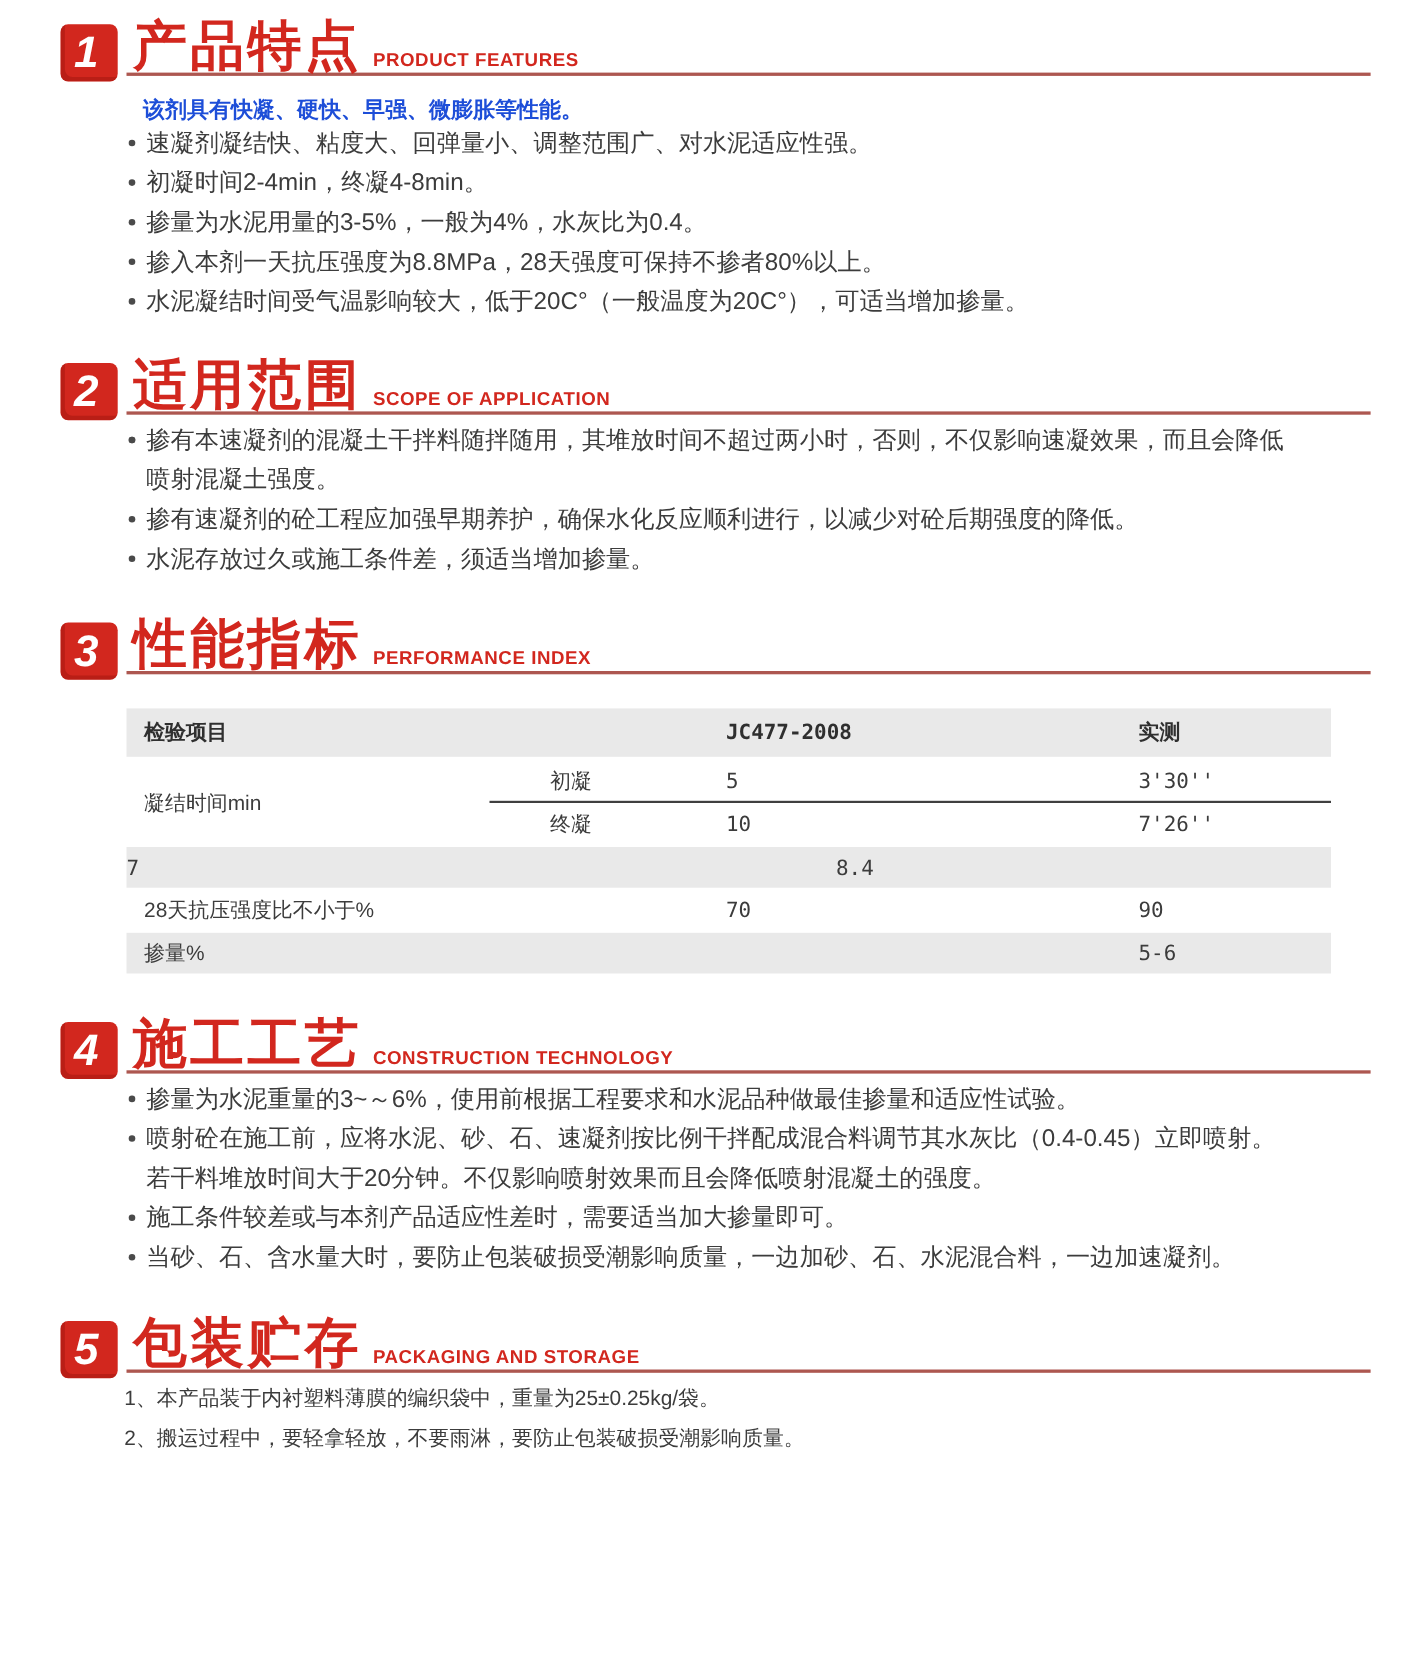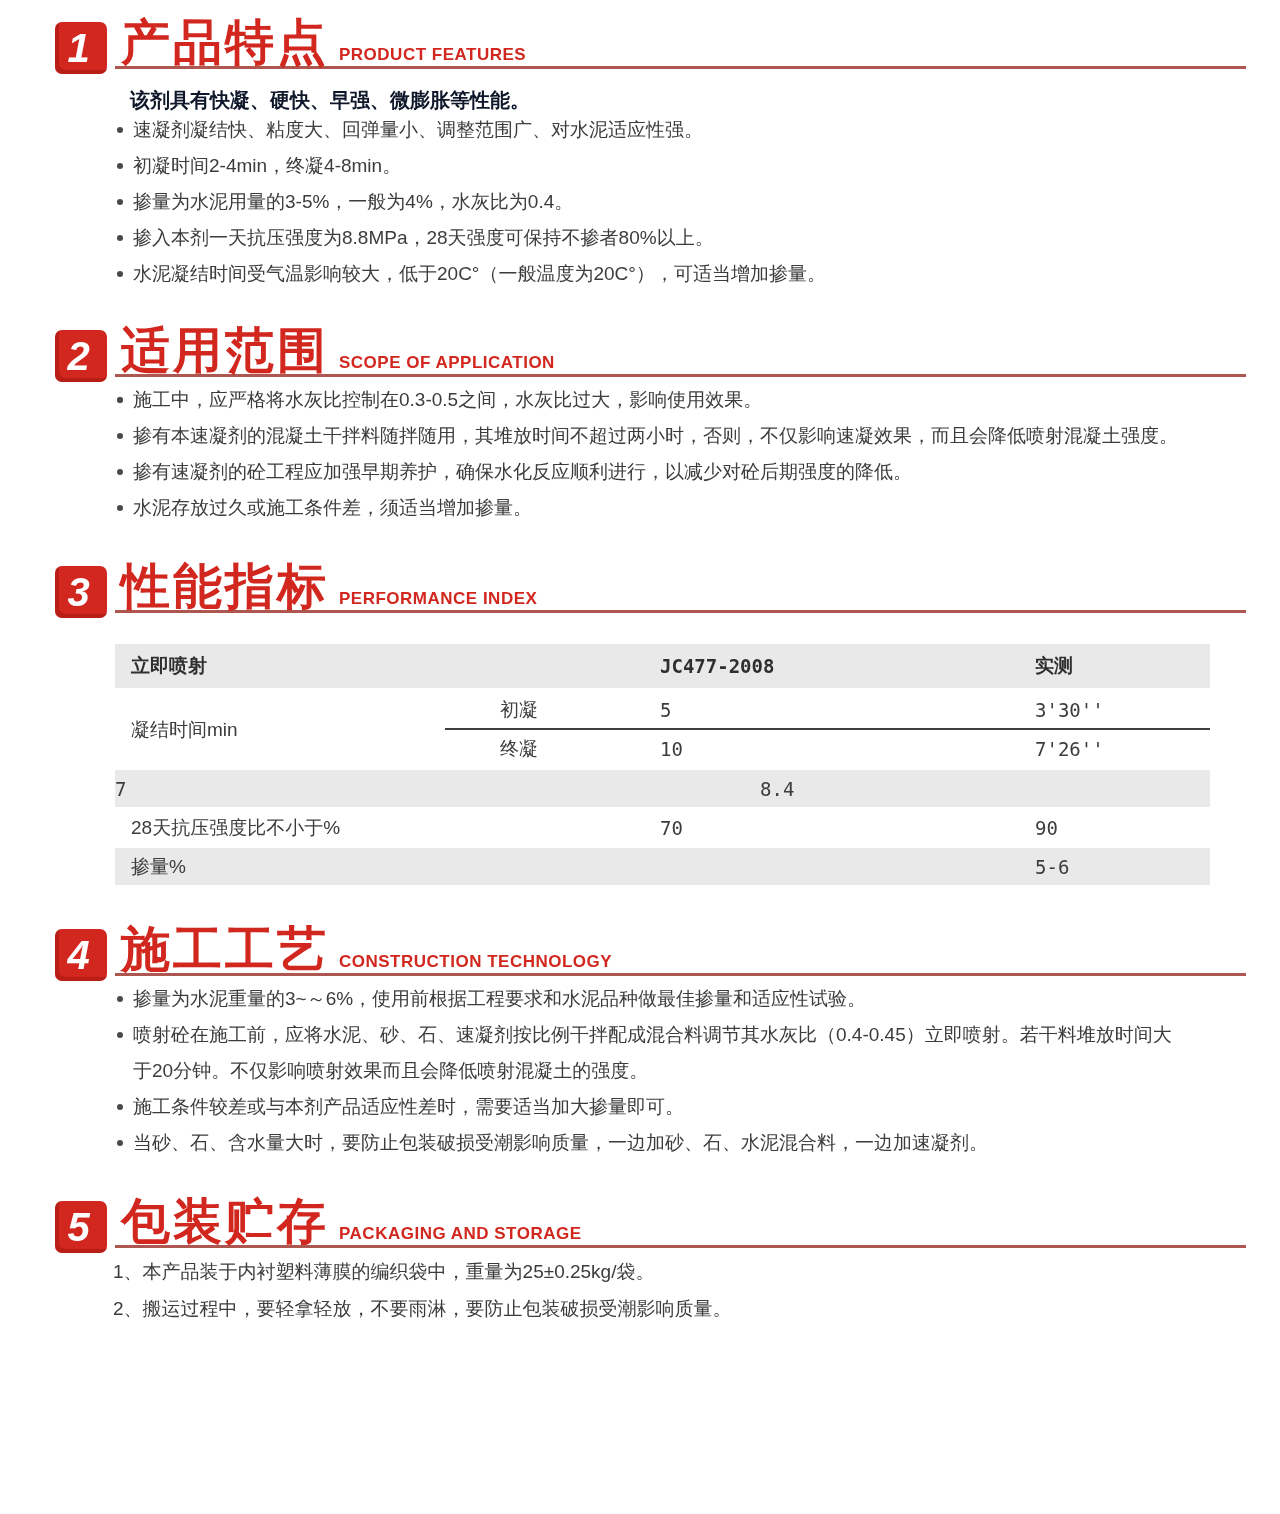--- a/index.html
+++ b/index.html
@@ -31,22 +31,22 @@
     position:relative;z-index:2;margin-left:14px;padding-bottom:7px;
     font-size:49px;line-height:1;font-weight:bold;letter-spacing:3px;
     color:var(--accent-red);white-space:nowrap;
   }
   .sec-sub{
     position:relative;z-index:2;margin-left:10px;padding-bottom:9px;
     font-size:17px;font-weight:bold;letter-spacing:.5px;
     color:var(--accent-red);white-space:nowrap;
   }
   
-  .intro{margin:14px 36px 0 130px;font-size:20px;font-weight:bold;color:#0f172a;line-height:24px;}
-  ul.bullets{list-style:none;margin:0;padding:0 100px 0 116px;font-size:19px;}
+  .intro{margin:14px 36px 0 130px;font-size:20px;font-weight:bold;color:#1d4ed8;line-height:24px;}
+  ul.bullets{list-style:none;margin:0;padding:0 100px 0 116px;font-size:22px;}
   ul.bullets li{position:relative;padding-left:17px;line-height:36px;}
   .dot{position:absolute;left:1px;top:15px;width:6px;height:6px;border-radius:50%;background:#4a4a4a;}
   ol.plainlist{list-style:none;margin:0;padding:0 70px 0 113px;font-size:19px;}
   ol.plainlist li{line-height:37px;}
   .mt8{margin-top:8px;}
   .mt20{margin-top:20px;} .mt22{margin-top:22px;}
   .mt34{margin-top:34px;} .mt38{margin-top:38px;} .mt40{margin-top:40px;}
   .mt44{margin-top:44px;}
   
   .perf-table{margin:26px 70px 0 115px;font-size:19px;}
@@ -86,38 +86,37 @@
 
 <div class="section">
   <div class="sec-header mt38">
     <div class="rule"></div>
     <div class="badge">2</div>
     <div class="sec-title">适用范围</div>
     <div class="sec-sub">SCOPE OF APPLICATION</div>
   </div>
   <ul class="bullets mt22">
     <li><span class="dot"></span></li>
-    <li><span class="dot"></span><span>施工中，应严格将水灰比控制在0.3-0.5之间，水灰比过大，影响使用效果。</span></li>
     <li><span class="dot"></span><span>掺有本速凝剂的混凝土干拌料随拌随用，其堆放时间不超过两小时，否则，不仅影响速凝效果，而且会降低喷射混凝土强度。</span></li>
     <li><span class="dot"></span><span>掺有速凝剂的砼工程应加强早期养护，确保水化反应顺利进行，以减少对砼后期强度的降低。</span></li>
     <li><span class="dot"></span><span>水泥存放过久或施工条件差，须适当增加掺量。</span></li>
   </ul>
 </div>
 
 <div class="section">
   <div class="sec-header mt40">
     <div class="rule"></div>
     <div class="badge">3</div>
     <div class="sec-title">性能指标</div>
     <div class="sec-sub">PERFORMANCE INDEX</div>
   </div>
 
   <div class="perf-table">
     <div class="t-head">
-      <div class="c-item">立即喷射</div>
+      <div class="c-item">检验项目</div>
       <div></div>
       <div class="c-std mono">JC477-2008</div>
       <div class="c-meas">实测</div>
     </div>
 
     <div class="t-group">
       <div class="g-label">凝结时间min</div>
       <div>
         <div class="g-sub with-divider">
           <div class="c-sub">初凝</div>

